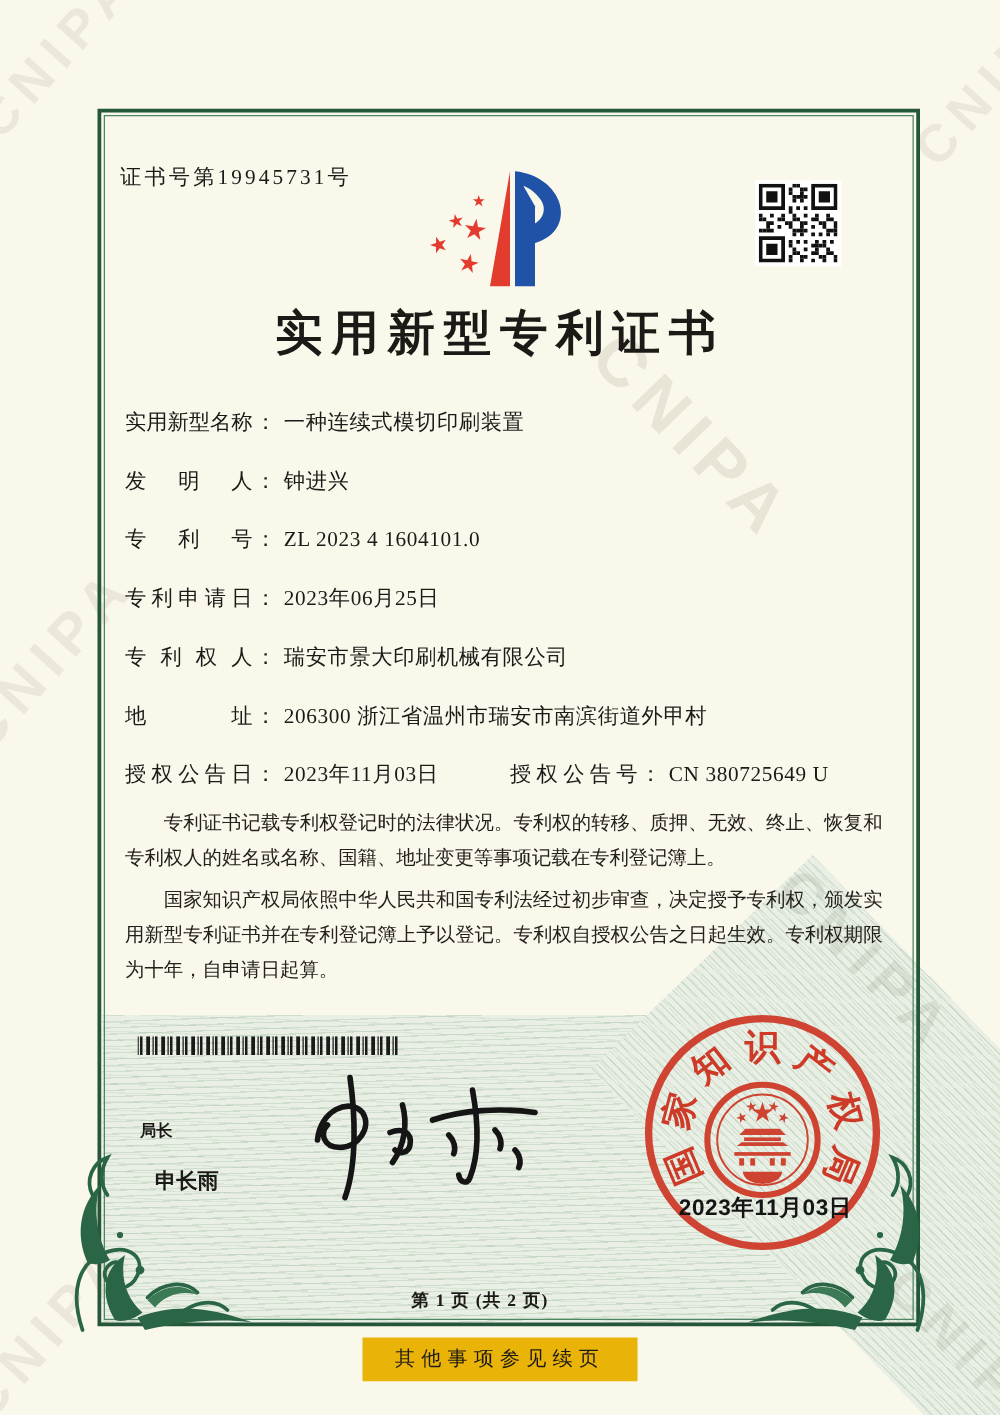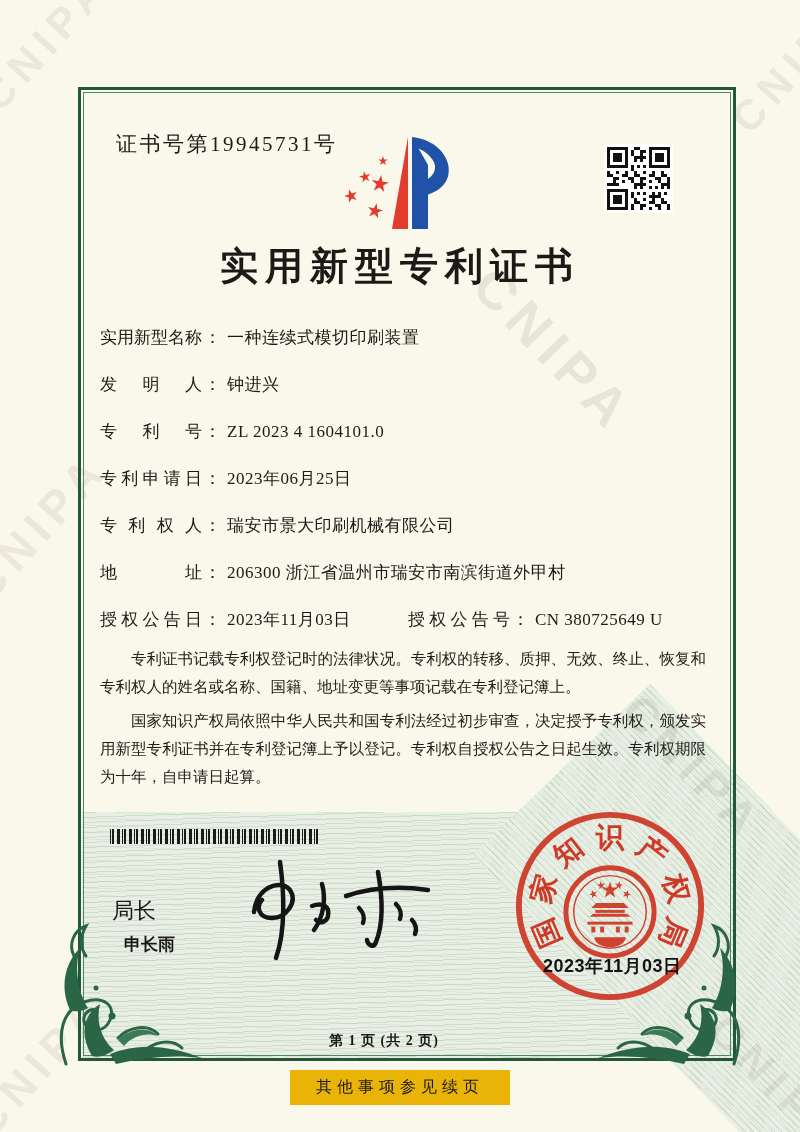--- a/index.html
+++ b/index.html
@@ -36,21 +36,21 @@
     border:3px solid #24573A; z-index:2; pointer-events:none;
   }
   .frame::before{
     content:""; position:absolute; inset:2px; border:1px solid #4E8563;
   }
   .corner{position:absolute; z-index:3; pointer-events:none;}
   .corner.bl{left:52px; top:916px;}
   .corner.br{left:588px; top:916px; transform:scaleX(-1);}
   
   .cert-no{
-    position:absolute; left:116px; top:130px; font-size:21px; letter-spacing:2.5px; z-index:4;
+    position:absolute; left:96px; top:130px; font-size:17px; letter-spacing:2.5px; z-index:4;
   }
   .logo{position:absolute; left:336px; top:131px; z-index:4;}
   .qr{position:absolute; left:604px; top:144px; background:#fff; padding:3px; z-index:4;}
   
   .title{
     position:absolute; left:0; top:241px; width:100%; text-align:center;
     font-size:38px; font-weight:bold; letter-spacing:7px; z-index:4;
   }
   
   .fields{position:absolute; left:100px; top:326px; width:610px; z-index:4; font-size:17px;}
@@ -59,21 +59,21 @@
   .fcolon{display:inline-block; margin:0 6px 0 2px;}
   .fvalue{letter-spacing:0.5px;}
   .fpair2{position:absolute; left:308px; top:0;}
   
   .paras{position:absolute; left:100px; top:645px; width:606px; z-index:4;
     font-size:15.5px; line-height:28px; text-align:justify; color:#24211d;}
   .paras p{margin:0 0 6px 0; text-indent:2em;}
   
   .barcode{position:absolute; left:110px; top:829px; z-index:4;}
   .director-title{position:absolute; left:112px; top:896px; z-index:4;
-    font-family:"Liberation Sans","DejaVu Sans",sans-serif; font-size:22px; font-weight:400;}
+    font-family:"Liberation Sans","DejaVu Sans",sans-serif; font-size:13px; font-weight:700;}
   .director-name{position:absolute; left:112px; top:933px; z-index:4;
     font-family:"Liberation Sans","DejaVu Sans",sans-serif; font-size:17px; font-weight:600;margin-left:12px;}
   .signature{position:absolute; left:228px; top:852px; z-index:4;}
   .seal{position:absolute; left:512px; top:808px; z-index:5;}
   .seal-char{font-size:29px; font-weight:bold; fill:#CE3A28;
     text-anchor:middle; dominant-baseline:middle; font-family:"Liberation Serif",serif;}
   .seal-date{position:absolute; left:543px; top:954px; width:140px; z-index:6;
     font-family:"Liberation Sans","DejaVu Sans",sans-serif;
     font-size:18px; font-weight:bold; color:#141414; letter-spacing:0.5px; white-space:nowrap;}
   

